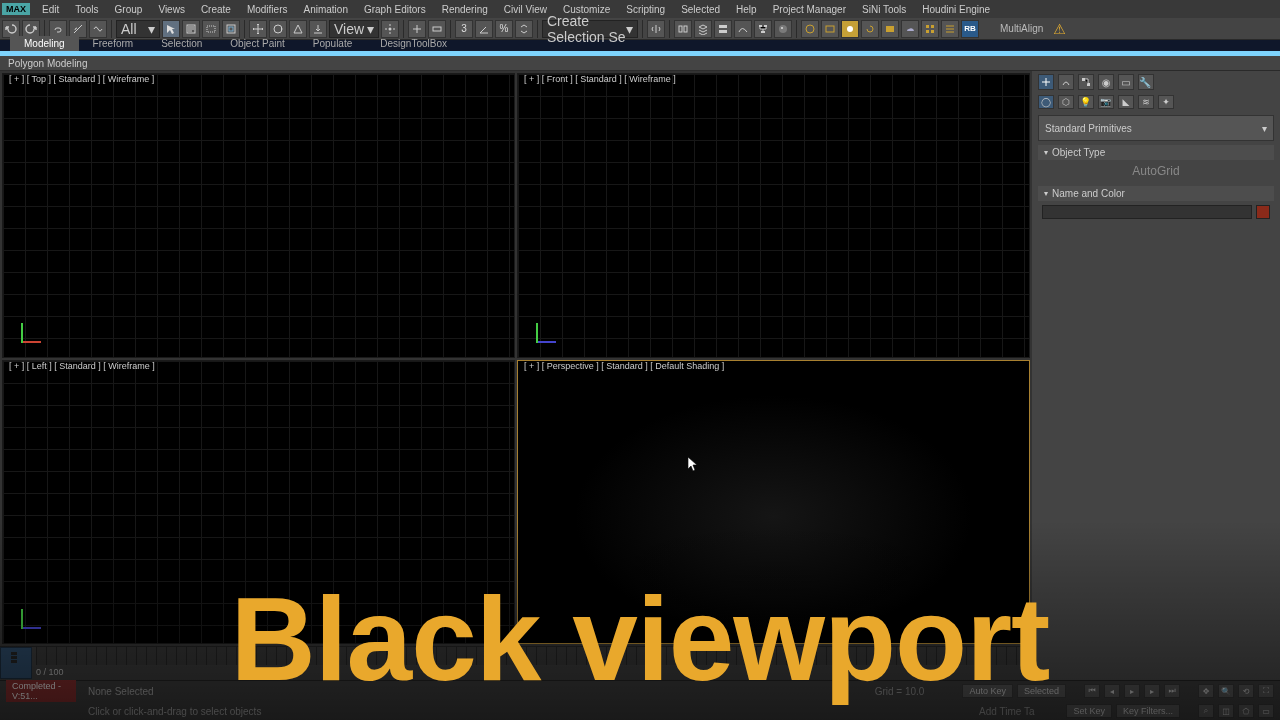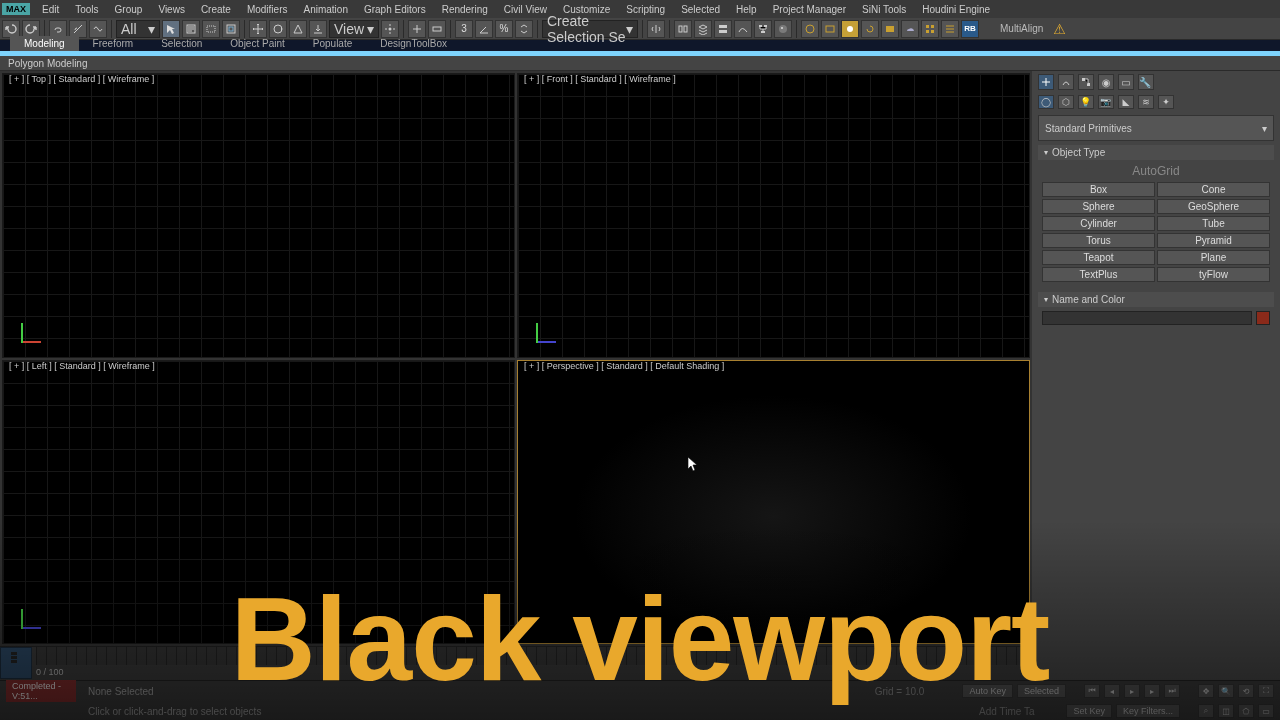--- a/index.html
+++ b/index.html
@@ -389,34 +389,20 @@
     <div class="cmd-subtab">✦</div>
   </div>
   <div class="cmd-drop">
       <span>Standard Primitives</span>
       <span>▾</span>
     </div>
 
   <div class="rollup">
     <div class="rollup-hd">Object Type</div>
     <div class="auto-grid">AutoGrid</div>
-    <div class="obj-grid">
-      <div class="obj-btn">Box</div>
-      <div class="obj-btn">Cone</div>
-      <div class="obj-btn">Sphere</div>
-      <div class="obj-btn">GeoSphere</div>
-      <div class="obj-btn">Cylinder</div>
-      <div class="obj-btn">Tube</div>
-      <div class="obj-btn">Torus</div>
-      <div class="obj-btn">Pyramid</div>
-      <div class="obj-btn">Teapot</div>
-      <div class="obj-btn">Plane</div>
-      <div class="obj-btn">TextPlus</div>
-      <div class="obj-btn">tyFlow</div>
-    </div>
   </div>
 
   <div class="rollup">
     <div class="rollup-hd">Name and Color</div>
     <div class="name-row">
       <div class="name-input"></div>
       <div class="color-sw"></div>
     </div>
   </div>
 </div>

